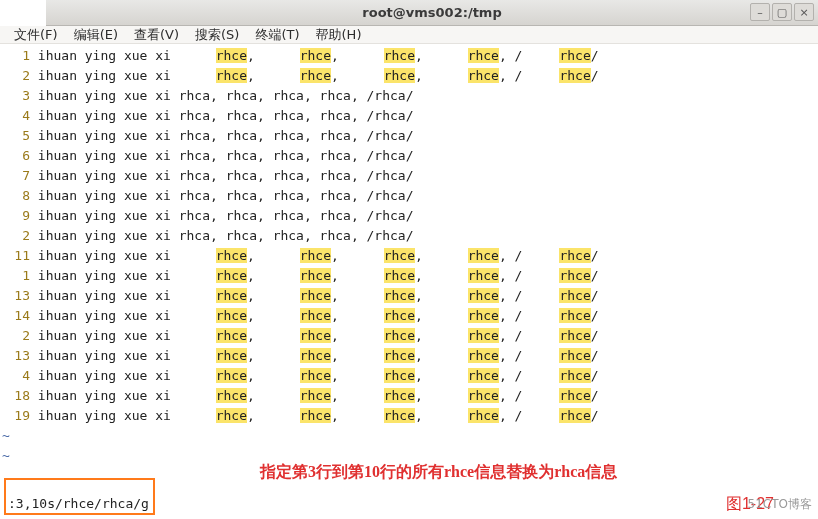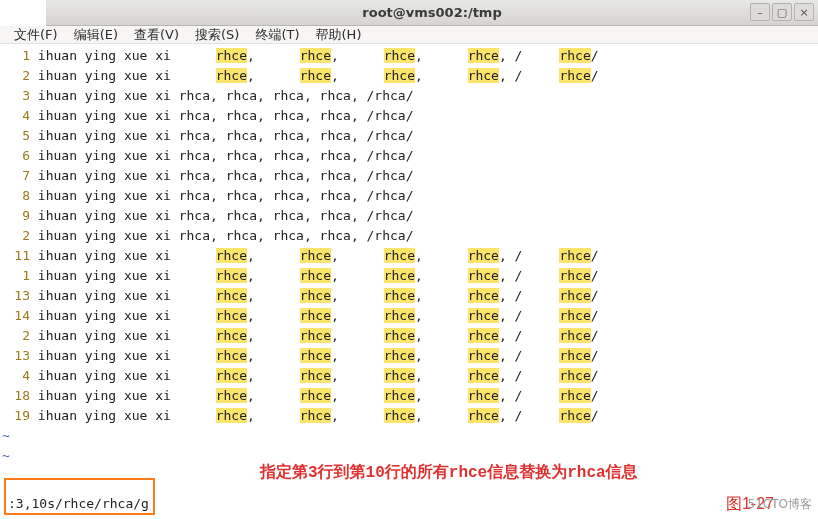--- a/index.html
+++ b/index.html
@@ -16,21 +16,21 @@
   .menubar { height:18px; display:flex; align-items:center; padding:0 6px;
              border-bottom:1px solid #e4e2de; background:#f7f6f4; gap:0; }
   .menuitem { padding:3px 8px; color:#2d2d2d; cursor:pointer; }
   .content { font-family:"DejaVu Sans Mono","Liberation Mono",monospace;
              font-size:13px; line-height:20px; padding:2px 0 0 2px;
              white-space:pre; color:#222; }
   .num { color:#9a7a1a; display:inline-block; width:28px; text-align:right; }
   .hl { background:#fbe46a;margin-left:37px; }
   .tilde { color:#4a6aa8; }
   .caption { position:absolute; left:260px; bottom:36px; color:#e03030;
-             font-weight:bold; font-size:16px; font-family:Liberation Mono, monospace; }
+             font-weight:bold; font-size:16px; font-family:Liberation Serif, serif; }
   .cmdbox { position:absolute; left:4px; bottom:4px; border:2px solid #ff7a1a;
             padding:16px 4px 2px 2px; font-family:"DejaVu Sans Mono",monospace;
             font-size:13px; color:#222; background:#fff; }
   .watermark { position:absolute; right:6px; bottom:6px; color:#999; font-size:12px;
                }
   .figlabel { position:absolute; right:44px; bottom:4px; color:#e03030; font-size:16px;
               font-family:"Microsoft YaHei",sans-serif; white-space:nowrap; }
 </style>
 </head>
 <body>

